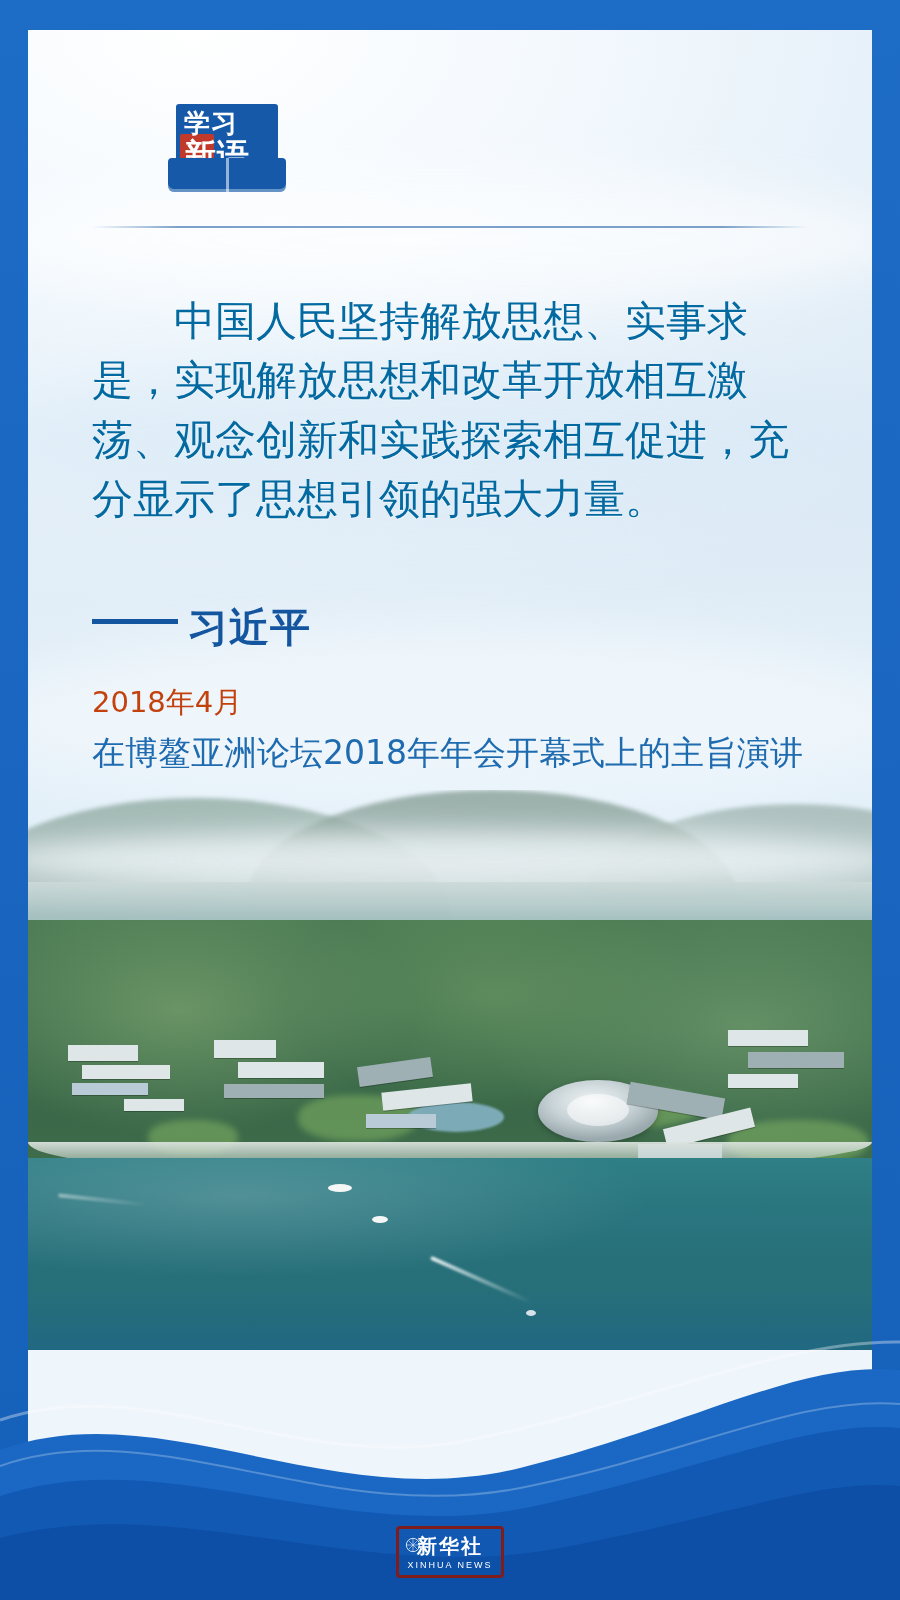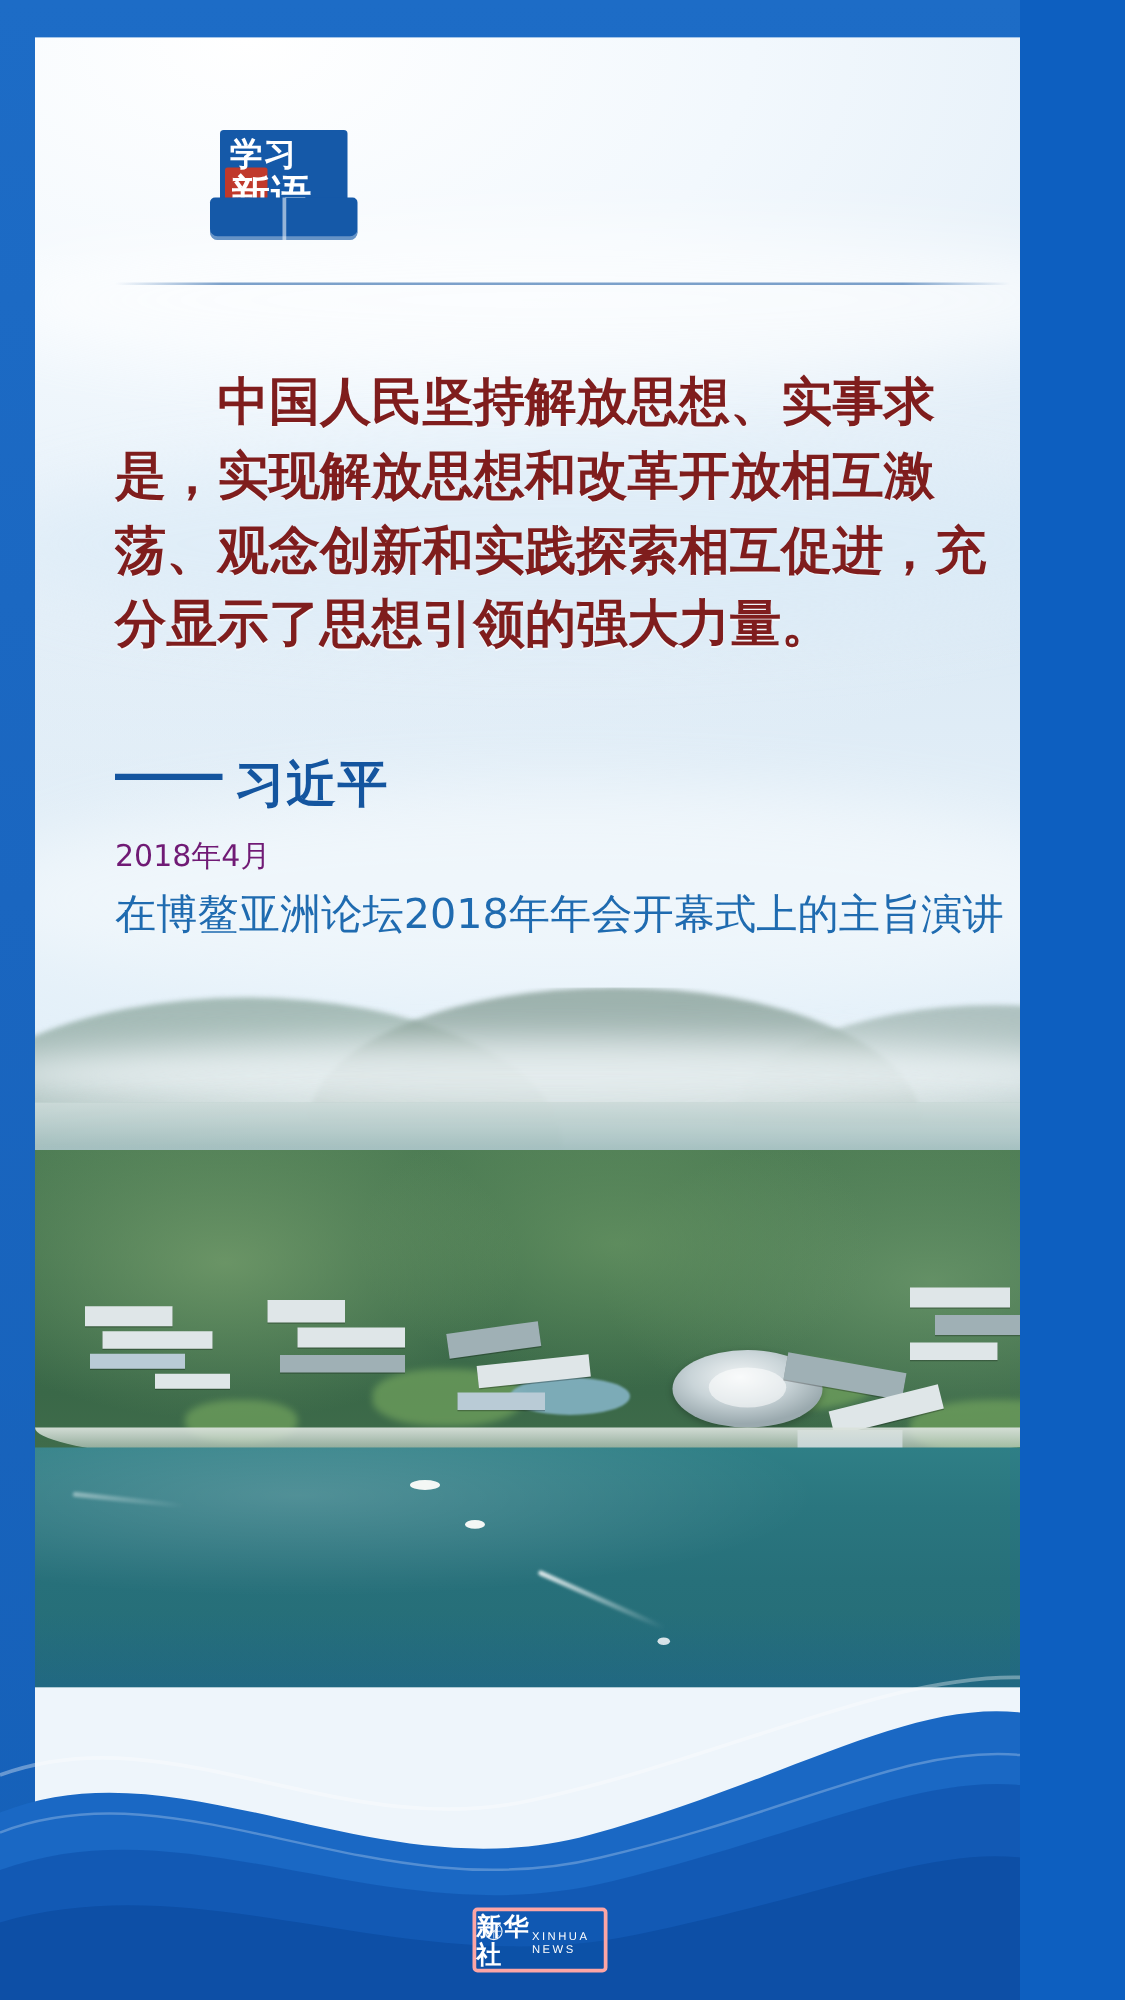--- a/index.html
+++ b/index.html
@@ -6,21 +6,21 @@
   * { box-sizing: border-box; }
   html, body {
     margin: 0; padding: 0;
     background: #0d5fc0;
   }
   body {
     font-family: "Liberation Sans", "DejaVu Sans", sans-serif;
   }
   .poster {
     position: relative;
-    width: 816px;
+    width: 900px;
     height: 1600px;
     overflow: hidden;
     background: #1b6fd0;
   }
 
   
   .frame-bg {
     position: absolute;
     inset: 0;
     background:
@@ -223,22 +223,22 @@
     background: linear-gradient(90deg, rgba(20,85,159,0), rgba(20,85,159,.55) 12%, rgba(20,85,159,.55) 88%, rgba(20,85,159,0));
   }
 
   
   .quote-wrap {
     position:absolute; left: 64px; right: 56px; top: 262px;
   }
   .quote {
     font-size: 41px;
     line-height: 1.45;
-    color: #7f1d1d;
-    font-weight: bold;
+    color: #0369a1;
+    font-weight: normal;
     text-indent: 2em;
     font-family: "DejaVu Sans", "Liberation Sans", sans-serif;
     text-shadow: 0 1px 0 rgba(255,255,255,.6);
   }
   .attrib {
     margin-top: 70px;
     text-align: left;
     color: #14559f;
   }
   .attrib .author {
@@ -247,23 +247,23 @@
     letter-spacing: 1px;
     font-family: "DejaVu Sans", "Liberation Sans", sans-serif;
     white-space: nowrap;
   }
   .attrib .dash {
     display:inline-block; width: 86px; height: 5px;
     background:#14559f; vertical-align: middle;
     margin-right: 10px; position: relative; top: -8px;
   }
   .attrib .date {
-    margin-top: 14px;
-    font-size: 24px;
-    color: #701a75;
+    margin-top: 28px;
+    font-size: 29px;
+    color: #c2410c;
     font-family: "DejaVu Sans", "Liberation Sans", sans-serif;
   }
   .attrib .occasion {
     margin-top: 8px;
     font-size: 33px;
     color: #1f6bb0;
     font-family: "DejaVu Sans", "Liberation Sans", sans-serif;
     white-space: nowrap;
   }
 
@@ -272,27 +272,26 @@
     position:absolute; left:0; right:0; bottom:0; height: 300px;
     overflow: hidden;
   }
   .waves svg { display:block; width: 100%; height: 100%; }
 
   
   .badge {
     position:absolute;
     left: 50%; bottom: 22px; transform: translateX(-50%);
     width: 108px; height: 52px;
-    border: 3px solid #fca5a5;
+    border: 3px solid #7f1d1d;
     border-radius: 4px;
-    display:flex; flex-direction: row;
+    display:flex; flex-direction: column;
     align-items:center; justify-content:center;
     color:#ffffff;
     background: rgba(13,86,170,.25);
-    margin-left: 24px;
   }
   .badge .cn {
     font-size: 20px; font-weight: bold; letter-spacing: 2px;
     font-family: "DejaVu Sans", "Liberation Sans", sans-serif;
     line-height: 1.1;
   }
   .badge .en {
     font-size: 9px; letter-spacing: 2px; margin-top: 3px;
     font-family: "Liberation Sans", sans-serif;
   }

